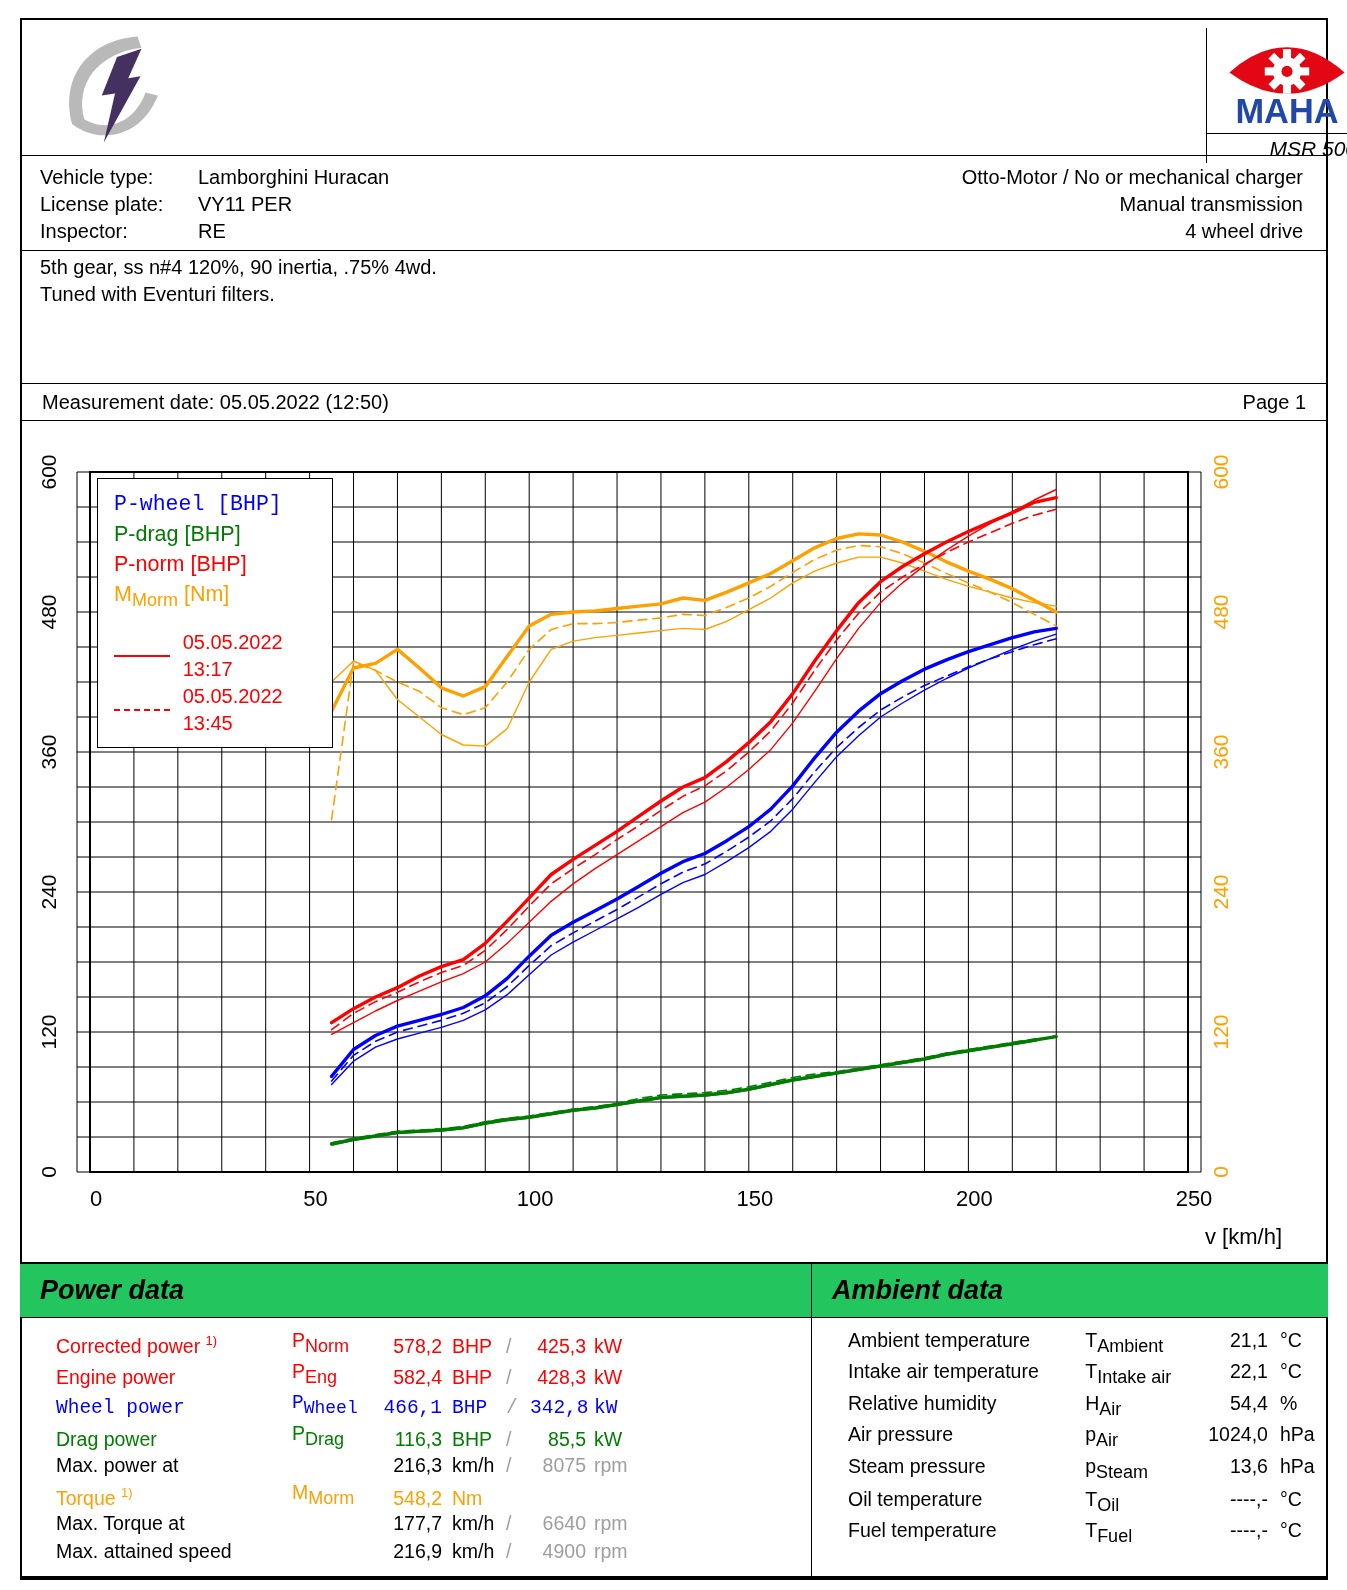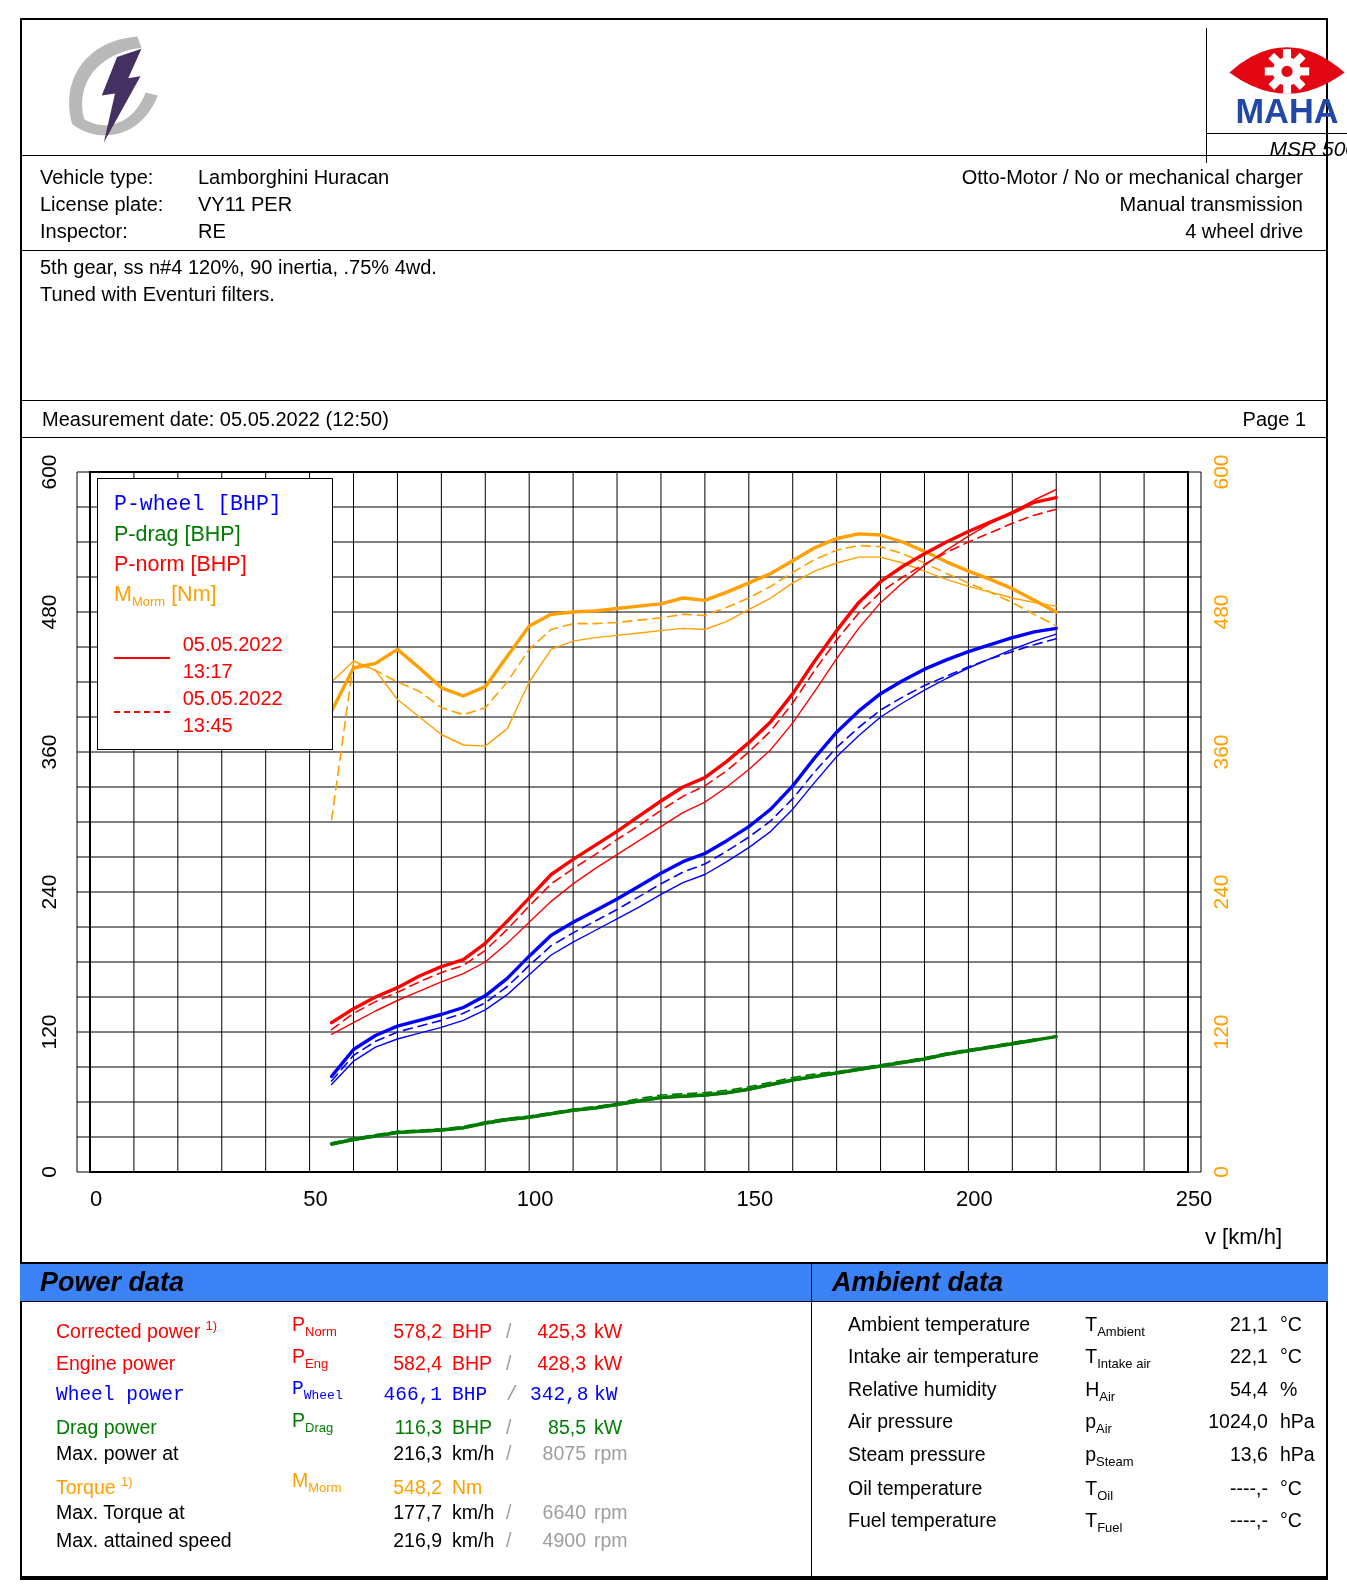--- a/index.html
+++ b/index.html
@@ -22,51 +22,51 @@
 
   
   .veh{position:absolute;left:40px;top:164px;font-size:20px;line-height:27px;}
   .veh-row{display:flex;}
   .veh-label{width:158px;}
   .veh-right{position:absolute;left:700px;top:164px;width:603px;text-align:right;
              font-size:20px;line-height:27px;}
   .comment{position:absolute;left:40px;top:254px;font-size:20px;line-height:27px;}
 
   
-  .measurebar{position:absolute;left:20px;top:400px;width:1308px;height:38px;
+  .measurebar{position:absolute;left:20px;top:383px;width:1308px;height:38px;
               border-top:1.5px solid #000;border-bottom:1.5px solid #000;
               box-sizing:border-box;display:flex;align-items:center;
               justify-content:space-between;padding:12px 22px;font-size:20px;}
 
   
   .chart{position:absolute;left:20px;top:430px;width:1308px;height:832px;}
   .chart svg{position:absolute;left:0;top:0;}
   .legend{position:absolute;left:77px;top:48px;width:236px;border:1.5px solid #000;
           background:#fff;padding:10px 0 10px 16px;box-sizing:border-box;}
   .lg-item{font-size:21.5px;line-height:30px;}
   .lg-run{font-size:20px;line-height:27px;color:#f00;display:flex;align-items:center;}
   .lg-line{display:inline-block;width:58px;height:0;border-top:2.5px solid #f00;
            margin-right:13px;}
   .lg-line.dashed{border-top:2px dashed #f00;}
-  sub{font-size:13px;}
+  sub{font-size:18px;}
   sup{font-size:13px;}
 
   .c-red{color:#f00;}
   .c-blue{color:#0000ff;font-family:Liberation Mono, monospace;}
   .c-green{color:#007d00;}
   .c-orange{color:#ffa000;}
   .c-gray{color:#9e9e9e;}
 
   
   .bottom{position:absolute;left:20px;top:1262px;width:1308px;height:316px;
           border-top:2px solid #000;border-bottom:2px solid #000;box-sizing:border-box;}
   .col-power{position:absolute;left:0;top:0;width:792px;height:100%;
              border-right:1.5px solid #000;box-sizing:border-box;}
   .col-ambient{position:absolute;left:792px;top:0;width:516px;height:100%;}
-  .band{height:38px;background:#3b82f6;border-bottom:1.5px solid #000;
+  .band{height:54px;background:#22c55e;border-bottom:1.5px solid #000;
         display:flex;align-items:center;padding-left:20px;
         font-style:italic;font-weight:bold;font-size:27px;box-sizing:border-box;}
   .rows{padding:10px 0 0 36px;font-size:19.5px;}
   .prow{display:flex;line-height:25.5px;align-items:flex-end;}
   .pl{width:236px;}
   .psym{width:84px;}
   .pv{width:76px;text-align:right;padding-right:10px;box-sizing:border-box;}
   .pu{width:54px;}
   .psl{width:24px;}
   .pv2{width:64px;text-align:right;padding-right:8px;box-sizing:border-box;}

